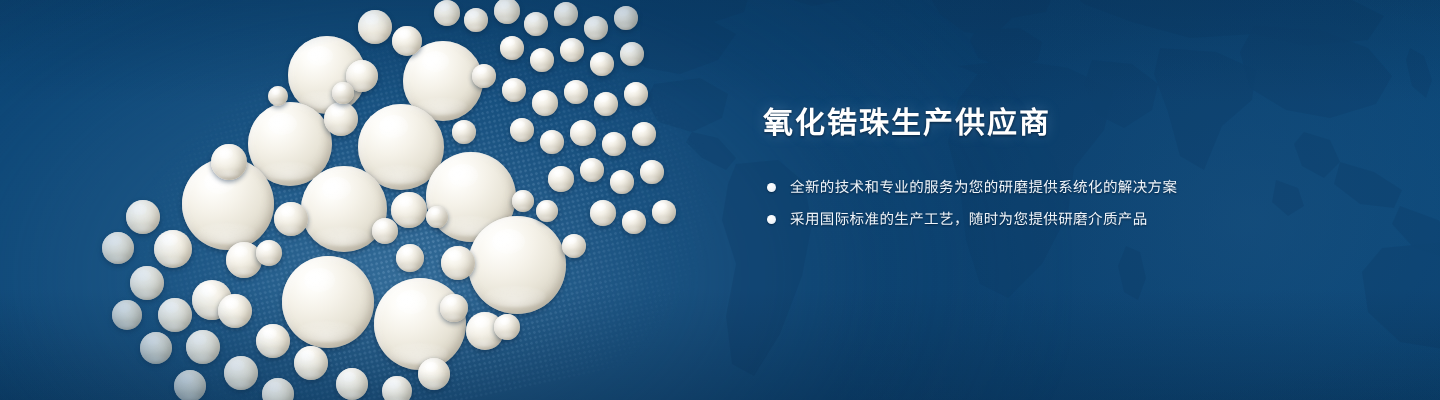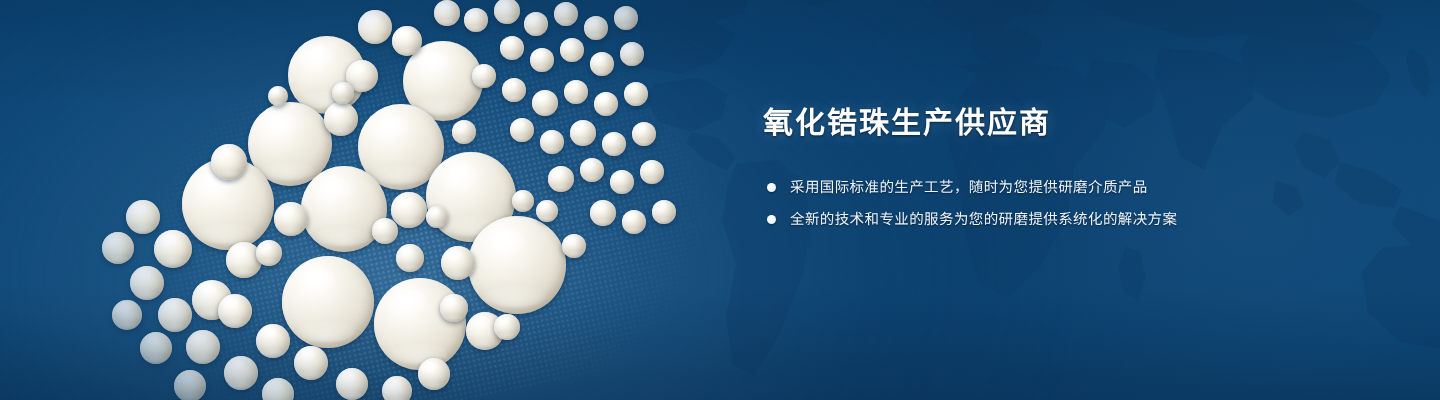--- a/index.html
+++ b/index.html
@@ -305,22 +305,22 @@
       <div class="bead s" style="left:398px;top:320px;width:26px;height:26px;"></div>
     </div>
   </div>
 
   <div class="copy">
     <h1 class="headline">氧化锆珠生产供应商</h1>
 
     <ul class="bullets">
       <li class="bullet">
         <span class="dot"></span>
-        <span>采用国际标准的生产工艺，随时为您提供研磨介质产品</span>
+        <span>全新的技术和专业的服务为您的研磨提供系统化的解决方案</span>
       </li>
       <li class="bullet">
         <span class="dot"></span>
-        <span>全新的技术和专业的服务为您的研磨提供系统化的解决方案</span>
+        <span>采用国际标准的生产工艺，随时为您提供研磨介质产品</span>
       </li>
     </ul>
   </div>
 
 </div>
 
 </body></html>

